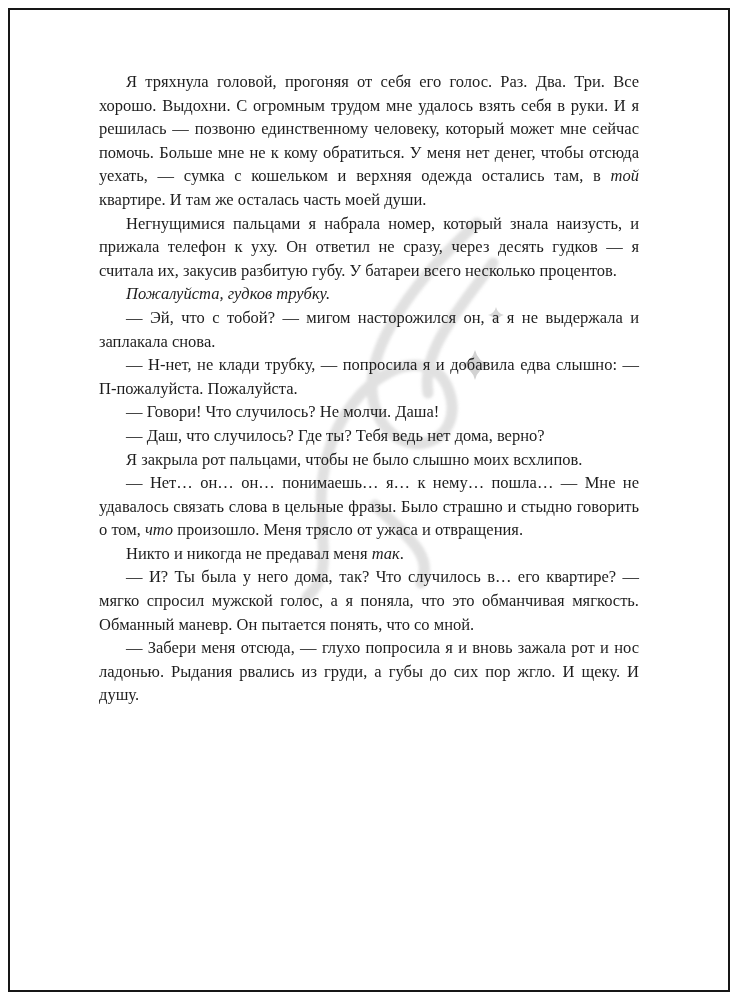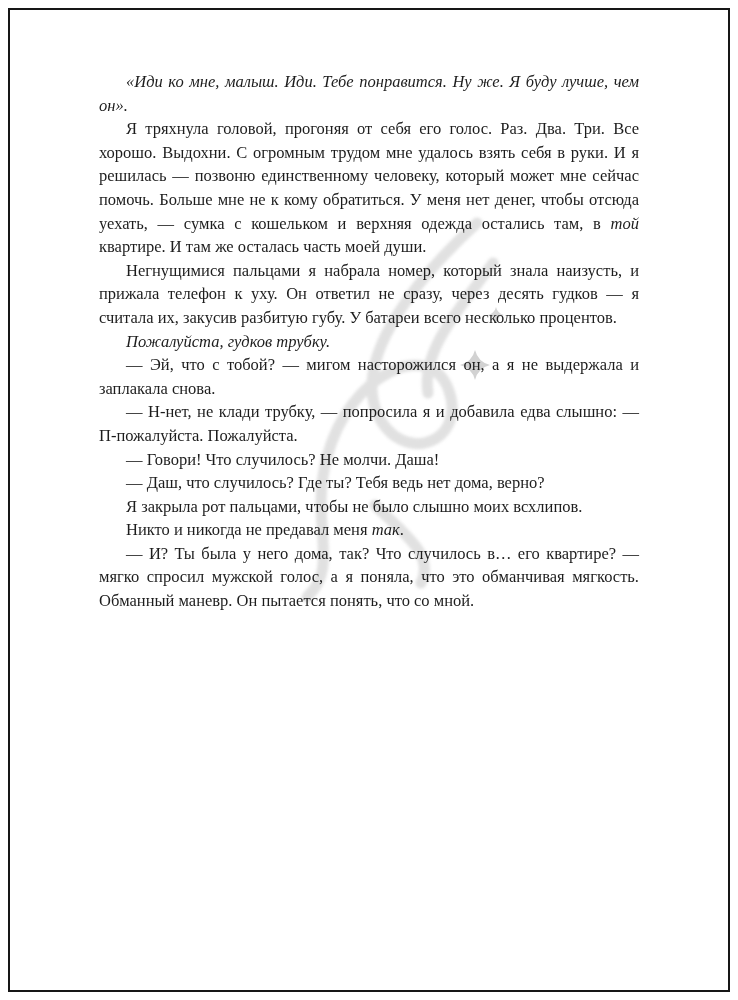--- a/index.html
+++ b/index.html
@@ -72,24 +72,25 @@
 </svg>
 
 <svg class="sparkle sparkle-1" width="34" height="34" viewBox="-17 -17 34 34" aria-hidden="true">
   <path d="M0,-15 Q3,-3 15,0 Q3,3 0,15 Q-3,3 -15,0 Q-3,-3 0,-15 Z" fill="#d2d2d2"></path>
 </svg>
 <svg class="sparkle sparkle-2" width="18" height="18" viewBox="-9 -9 18 18" aria-hidden="true">
   <path d="M0,-8 Q1.6,-1.6 8,0 Q1.6,1.6 0,8 Q-1.6,1.6 -8,0 Q-1.6,-1.6 0,-8 Z" fill="#d7d7d7"></path>
 </svg>
 
 <div class="content" style="color: rgb(29, 29, 29);">
-    <p><i>«Иди ко мне, малыш. Иди. Тебе понравится. Ну же. Я буду лучше, чем он».</i></p>
     <p><span>Я тряхнула головой, прогоняя от себя его голос. Раз. Два. Три. Все хорошо. Выдохни. С огромным трудом мне удалось взять себя в руки. И я решилась — позвоню единственному человеку, который может мне сейчас помочь. Больше мне не к кому обратиться. У меня нет денег, чтобы отсюда уехать, — сумка с кошельком и верхняя одежда остались там, в </span><i>той</i><span> квартире. И там же осталась часть моей души.</span></p>
     <p><span>Негнущимися пальцами я набрала номер, который знала наизусть, и прижала телефон к уху. Он ответил не сразу, через десять гудков — я считала их, закусив разбитую губу. У батареи всего несколько процентов.</span></p>
     <p><i>Пожалуйста, гудков трубку.</i></p>
     <p><span>— Эй, что с тобой? — мигом насторожился он, а я не выдержала и заплакала снова.</span></p>
     <p><span>— Н-нет, не клади трубку, — попросила я и добавила едва слышно: — П-пожалуйста. Пожалуйста.</span></p>
     <p><span>— Говори! Что случилось? Не молчи. Даша!</span></p>
     <p><span>— Даш, что случилось? Где ты? Тебя ведь нет дома, верно?</span></p>
     <p><span>Я закрыла рот пальцами, чтобы не было слышно моих всхлипов.</span></p>
+    <p><span>— Нет… он… он… понимаешь… я… к нему… пошла… — Мне не удавалось связать слова в цельные фразы. Было страшно и стыдно говорить о том, </span><i>что</i><span> произошло. Меня трясло от ужаса и отвращения.</span></p>
     <p><span>Никто и никогда не предавал меня </span><i>так</i><span>.</span></p>
     <p><span>— И? Ты была у него дома, так? Что случилось в… его квартире? — мягко спросил мужской голос, а я поняла, что это обманчивая мягкость. Обманный маневр. Он пытается понять, что со мной.</span></p>
+    <p><span>— Забери меня отсюда, — глухо попросила я и вновь зажала рот и нос ладонью. Рыдания рвались из груди, а губы до сих пор жгло. И щеку. И душу.</span></p>
   </div>
 
 </body></html>

